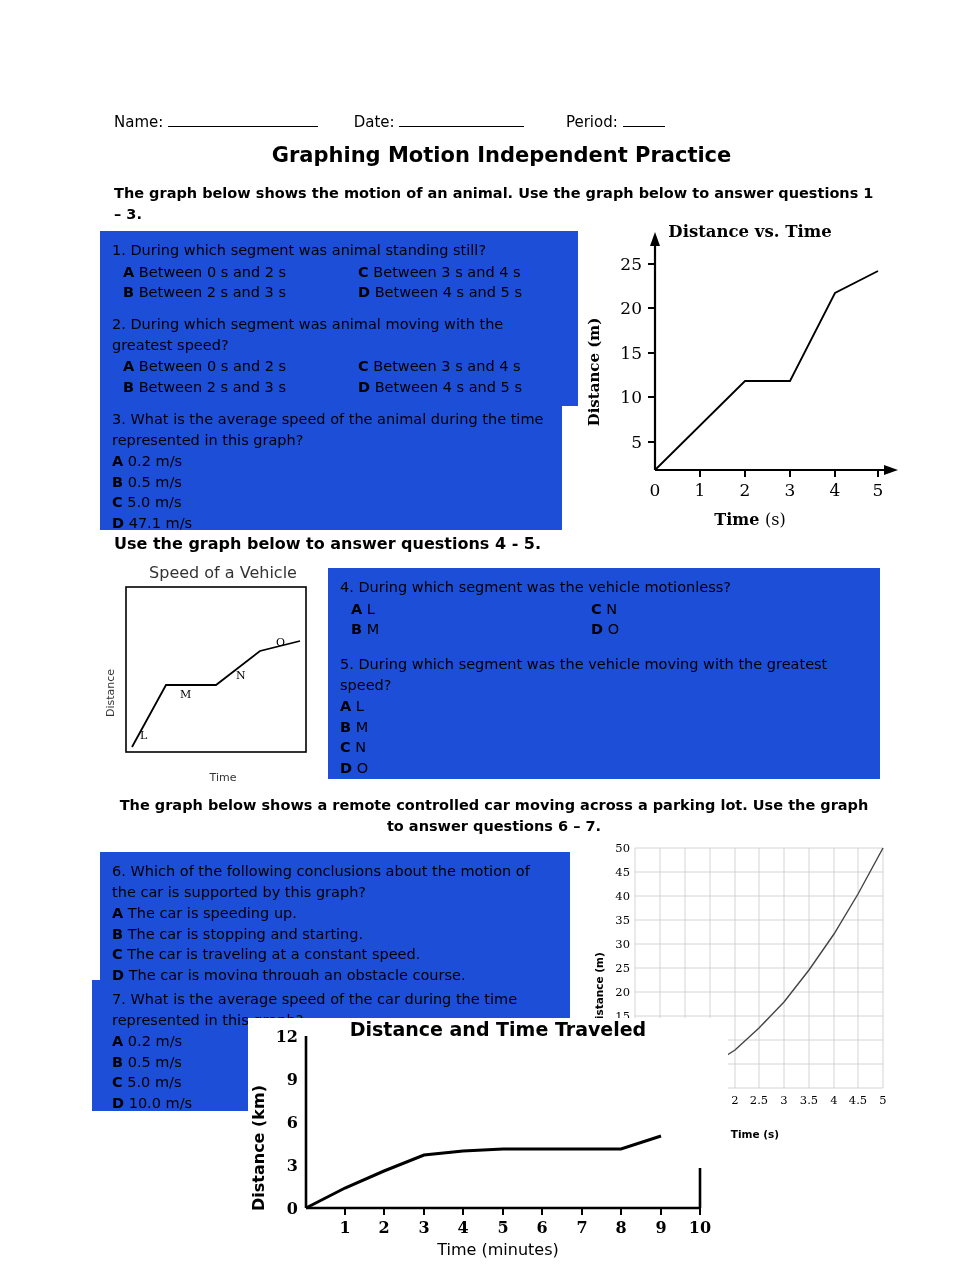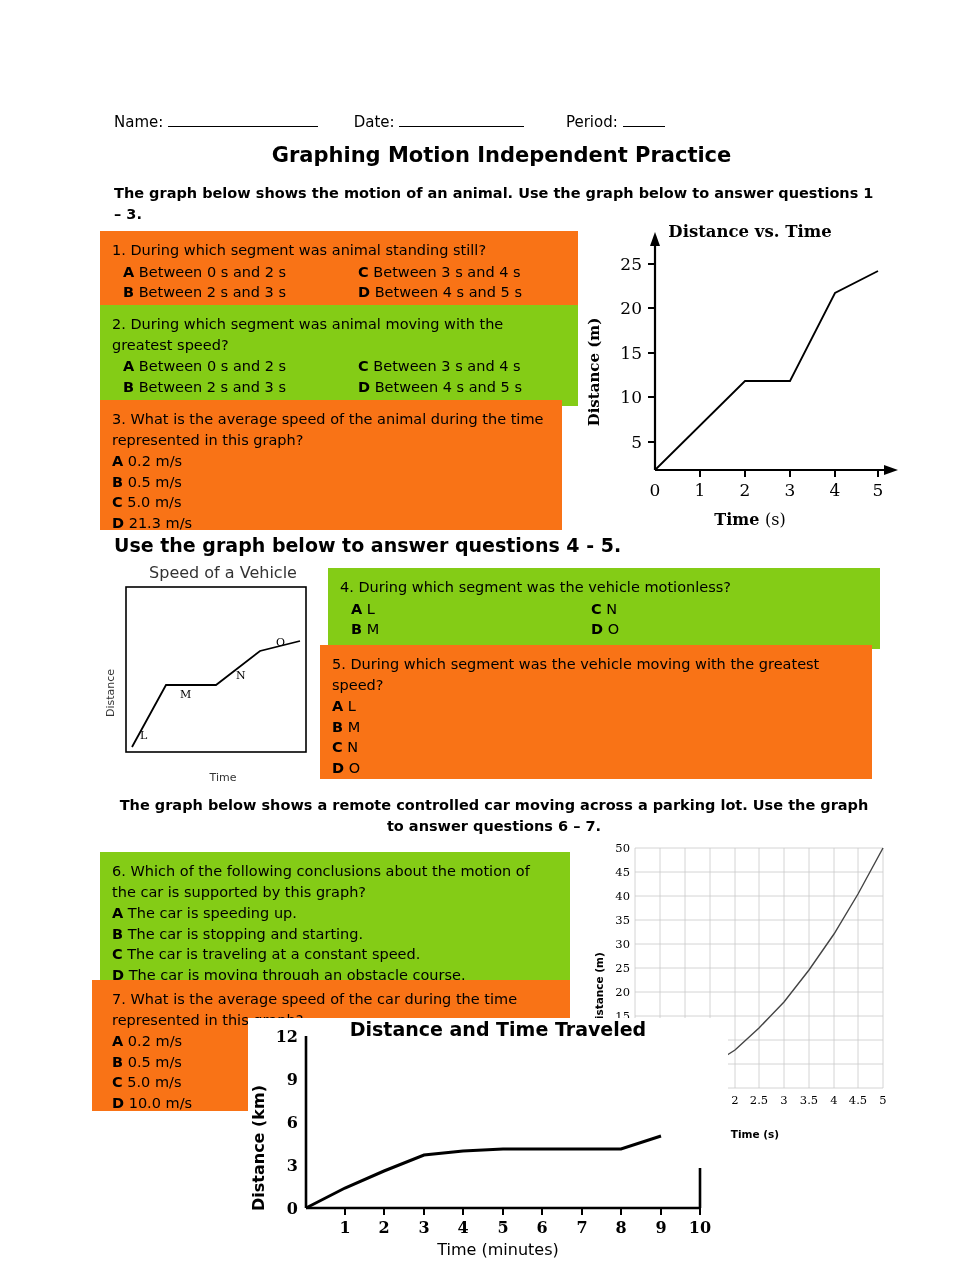--- a/index.html
+++ b/index.html
@@ -45,35 +45,35 @@
     left: 114px; top: 183px;
     width: 760px;
     font-size: 14.5px;
     font-weight: bold;
     line-height: 1.45;
   }
 
   
   .qbox {
     position: absolute;
-    background: #f97316;
+    background: #1d4ed8;
     font-size: 14.5px;
     line-height: 1.42;
     padding: 9px 12px 9px 12px;
   }
-  .qbox.white { background: #84cc16; }
+  .qbox.white { background: #1d4ed8; }
   .q-stem { margin: 0 0 1px 0; }
   .opt-grid { display: grid; grid-template-columns: 235px auto; margin-left: 11px; }
   .opt { white-space: nowrap; }
   .opt b { font-weight: bold; }
   .opt-list div { white-space: nowrap; }
 
   .section-label {
     position: absolute;
-    font-size: 19px;
+    font-size: 16px;
     font-weight: bold;
   }
 
   
   .g1 { position: absolute; left: 600px; top: 222px; width: 300px; height: 310px; }
   .g1-title {
     position:absolute; left:0; top:0; width:300px; text-align:center;
     font-family: "DejaVu Serif", serif; font-weight: bold; font-size: 16.5px;
   }
   .g1-ylabel {
@@ -163,21 +163,21 @@
       <div class="opt"><b>D</b> <span>Between 4 s and 5 s</span></div>
     </div>
   </div>
 
   <div class="qbox" style="left:100px; top:400px; width:462px; height:130px;">
     <div class="q-stem">3. What is the average speed of the animal during the time represented in this graph?</div>
     <div class="opt-list">
       <div><b>A</b> <span>0.2 m/s</span></div>
       <div><b>B</b> <span>0.5 m/s</span></div>
       <div><b>C</b> <span>5.0 m/s</span></div>
-      <div><b>D</b> <span>21.3 m/s</span></div>
+      <div><b>D</b> <span>47.1 m/s</span></div>
     </div>
   </div>
 
   <div class="g1">
     <div class="g1-title">Distance vs. Time</div>
     <div class="g1-ylabel">Distance (m)</div>
     <svg width="300" height="280" viewBox="0 0 300 280">
 
       <line x1="55" y1="18" x2="55" y2="248" stroke="#000" stroke-width="2.2"></line>
       <polygon points="55,10 50,24 60,24" fill="#000"></polygon>
@@ -245,21 +245,21 @@
   <div class="qbox white" style="left:328px; top:568px; width:552px;">
     <div class="q-stem">4. During which segment was the vehicle motionless?</div>
     <div class="opt-grid" style="grid-template-columns:240px auto;">
       <div class="opt"><b>A</b> <span>L</span></div>
       <div class="opt"><b>C</b> <span>N</span></div>
       <div class="opt"><b>B</b> <span>M</span></div>
       <div class="opt"><b>D</b> <span>O</span></div>
     </div>
   </div>
 
-  <div class="qbox" style="left:320px; top:645px; width:552px; height:134px;">
+  <div class="qbox" style="left:328px; top:645px; width:552px; height:134px;">
     <div class="q-stem">5. During which segment was the vehicle moving with the greatest speed?</div>
     <div class="opt-list">
       <div><b>A</b> <span>L</span></div>
       <div><b>B</b> <span>M</span></div>
       <div><b>C</b> <span>N</span></div>
       <div><b>D</b> <span>O</span></div>
     </div>
   </div>
 
   <div class="intro1" style="top:795px;text-align:center;">The graph below shows a remote controlled car moving across a parking lot.  Use the graph to answer questions 6 – 7.</div>

